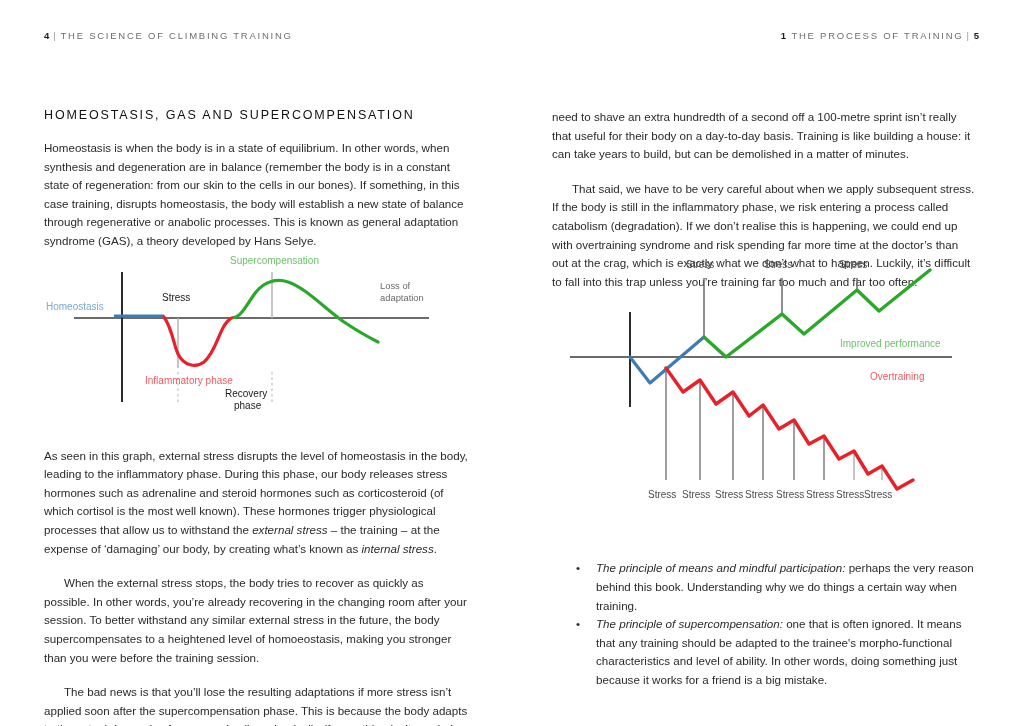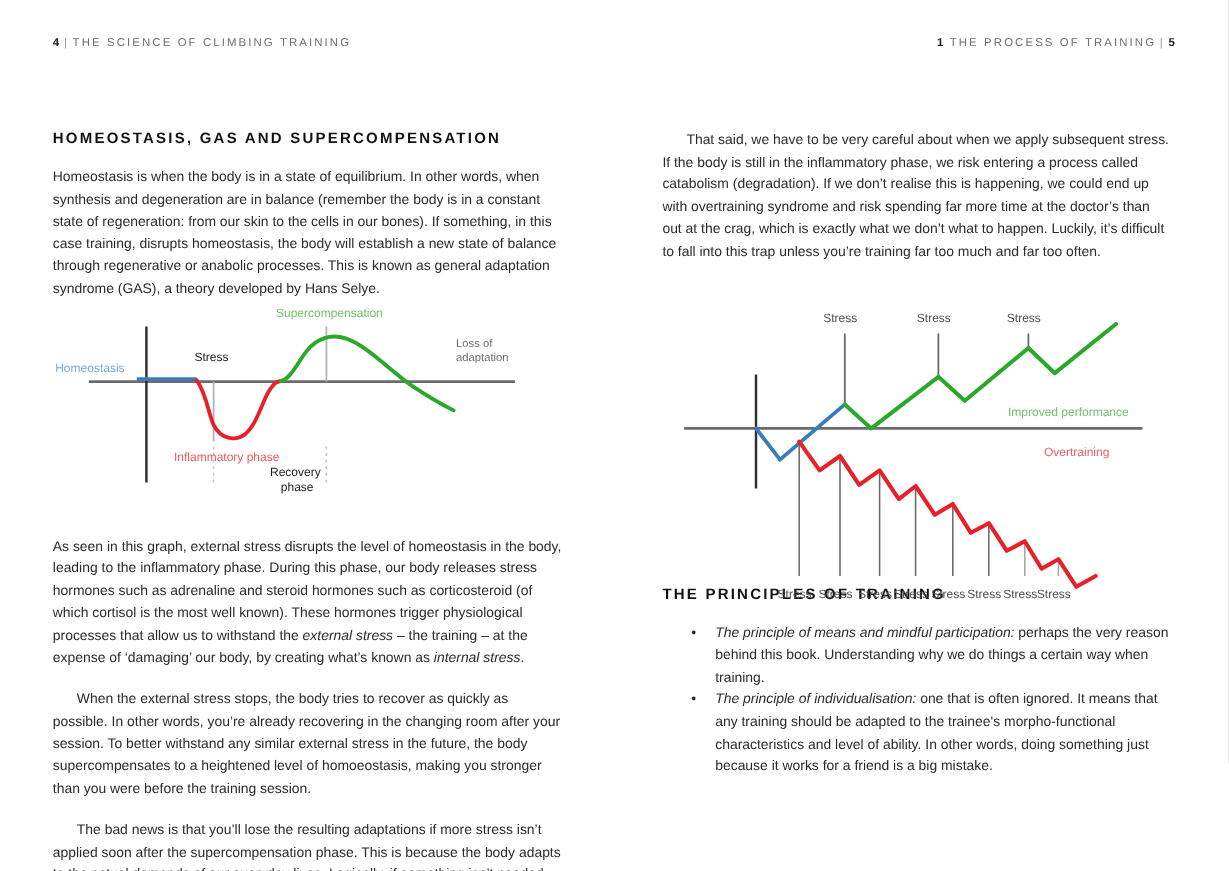--- a/index.html
+++ b/index.html
@@ -44,21 +44,21 @@
     position: absolute;
     top: 108px;
     width: 425px;
   }
   .col.left  { left: 44px; }
   .col.right { left: 552px; }
 
   h2.sec {
     margin: 0 0 17px 0;
     font-size: 12.5px;
-    font-weight: bold;
+    font-weight: normal;
     letter-spacing: 1.85px;
     color: #121212;
   }
   h2.sec.spaced { margin-top: 0; }
 
   p.body {
     margin: 0;
     font-size: 11.6px;
     line-height: 18.6px;
     color: #2a2a2a;
@@ -123,34 +123,34 @@
 
     <p class="body"><span>As seen in this graph, external stress disrupts the level of homeostasis in the body, leading to the inflammatory phase. During this phase, our body releases stress hormones such as adrenaline and steroid hormones such as corticosteroid (of which cortisol is the most well known). These hormones trigger physiological processes that allow us to withstand the </span><i>external stress</i><span> – the training – at the expense of ‘damaging’ our body, by creating what’s known as </span><i>internal stress</i><span>.</span></p>
 
     <p class="body indent">When the external stress stops, the body tries to recover as quickly as possible. In other words, you’re already recovering in the changing room after your session. To better withstand any similar external stress in the future, the body supercompensates to a heightened level of homoeostasis, making you stronger than you were before the training session.</p>
 
     <p class="body indent">The bad news is that you’ll lose the resulting adaptations if more stress isn’t applied soon after the supercompensation phase. This is because the body adapts to the actual demands of our everyday lives. Logically, if something isn’t needed and takes energy to maintain, the body will simply get rid of it to best adapt to our day-to-day needs. In even more bad news, the more extreme the adaptations (the harder you train), the faster they are lost because they’re of least use. For example, the external stress that a sprinter would</p>
   </div>
 
   <div class="col right">
 
+    <p class="body">need to shave an extra hundredth of a second off a 100-metre sprint isn’t really that useful for their body on a day-to-day basis. Training is like building a house: it can take years to build, but can be demolished in a matter of minutes.</p>
 
     <p class="body indent">That said, we have to be very careful about when we apply subsequent stress. If the body is still in the inflammatory phase, we risk entering a process called catabolism (degradation). If we don’t realise this is happening, we could end up with overtraining syndrome and risk spending far more time at the doctor’s than out at the crag, which is exactly what we don’t what to happen. Luckily, it’s difficult to fall into this trap unless you’re training far too much and far too often.</p>
 
     <div style="height:268px"></div>
 
-    <h2 class="sec spaced">THE PRINCIPLES OF TRAINING</h2>
 
 
     <ul class="principles">
       <li>
         <span class="bullet">•</span><i>The principle of means and mindful participation:</i><span> perhaps the very reason behind this book. Understanding why we do things a certain way when training.</span>
       </li>
       <li>
-        <span class="bullet">•</span><i>The principle of individualisation:</i><span> one that is often ignored. It means that any training should be adapted to the trainee's morpho-functional characteristics and level of ability. In other words, doing something just because it works for a friend is a big mistake.</span>
+        <span class="bullet">•</span><i>The principle of supercompensation:</i><span> one that is often ignored. It means that any training should be adapted to the trainee's morpho-functional characteristics and level of ability. In other words, doing something just because it works for a friend is a big mistake.</span>
       </li>
     </ul>
   </div>
 
   <div class="figure" style="left:44px; top:250px;">
     <svg width="430" height="172" viewBox="0 0 430 172">
 
       <line x1="30" y1="68" x2="385" y2="68" stroke="#6b6b6b" stroke-width="2.2"></line>
 
       <line x1="78" y1="22" x2="78" y2="152" stroke="#2b2b2b" stroke-width="2"></line>

